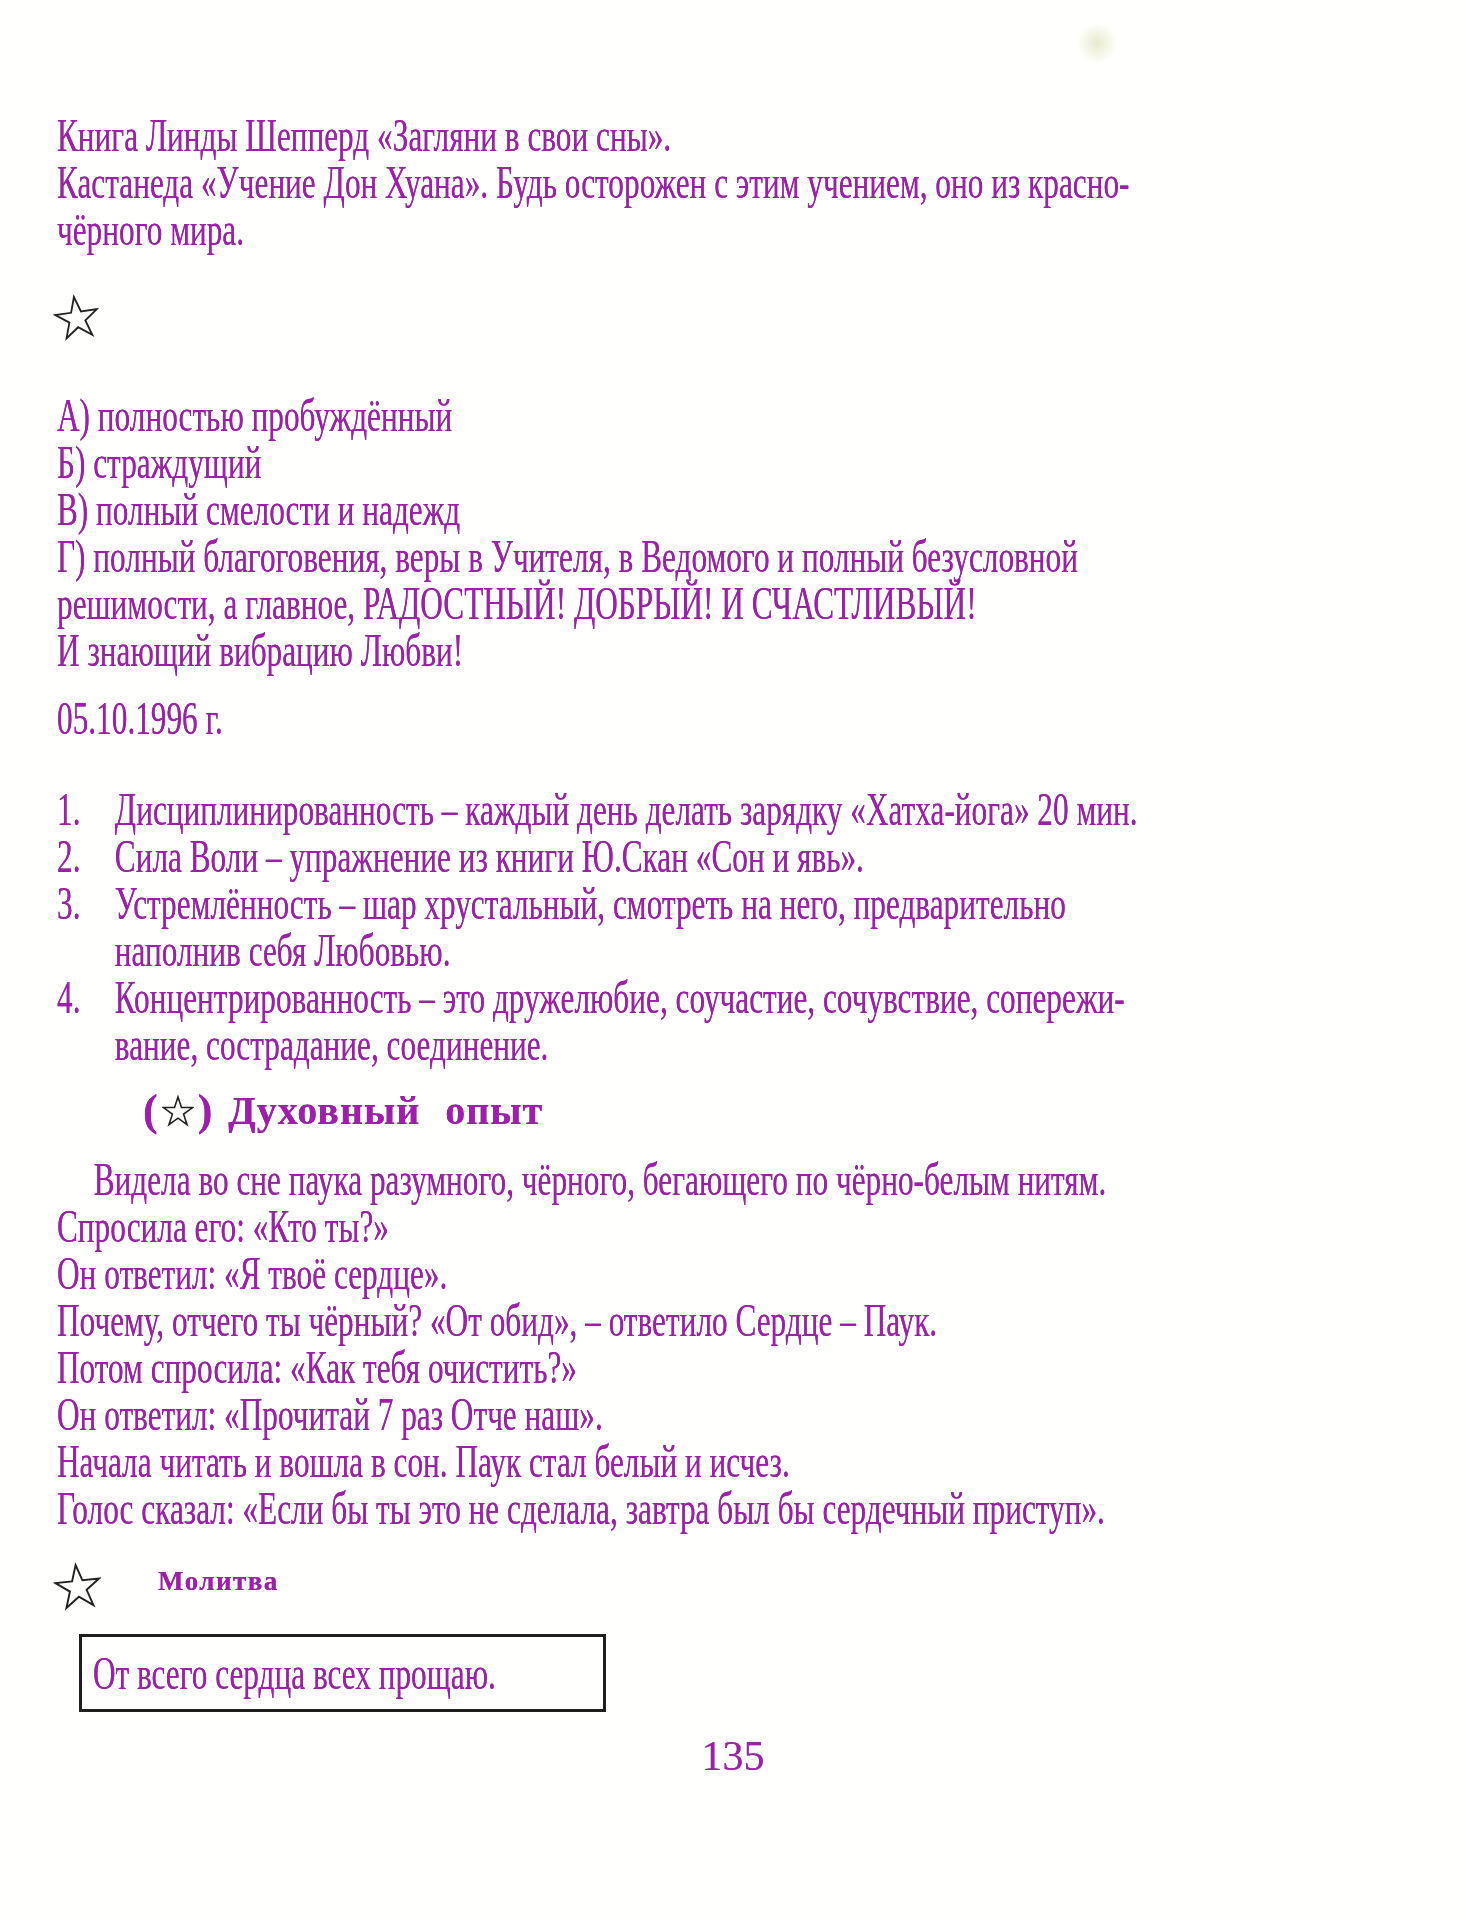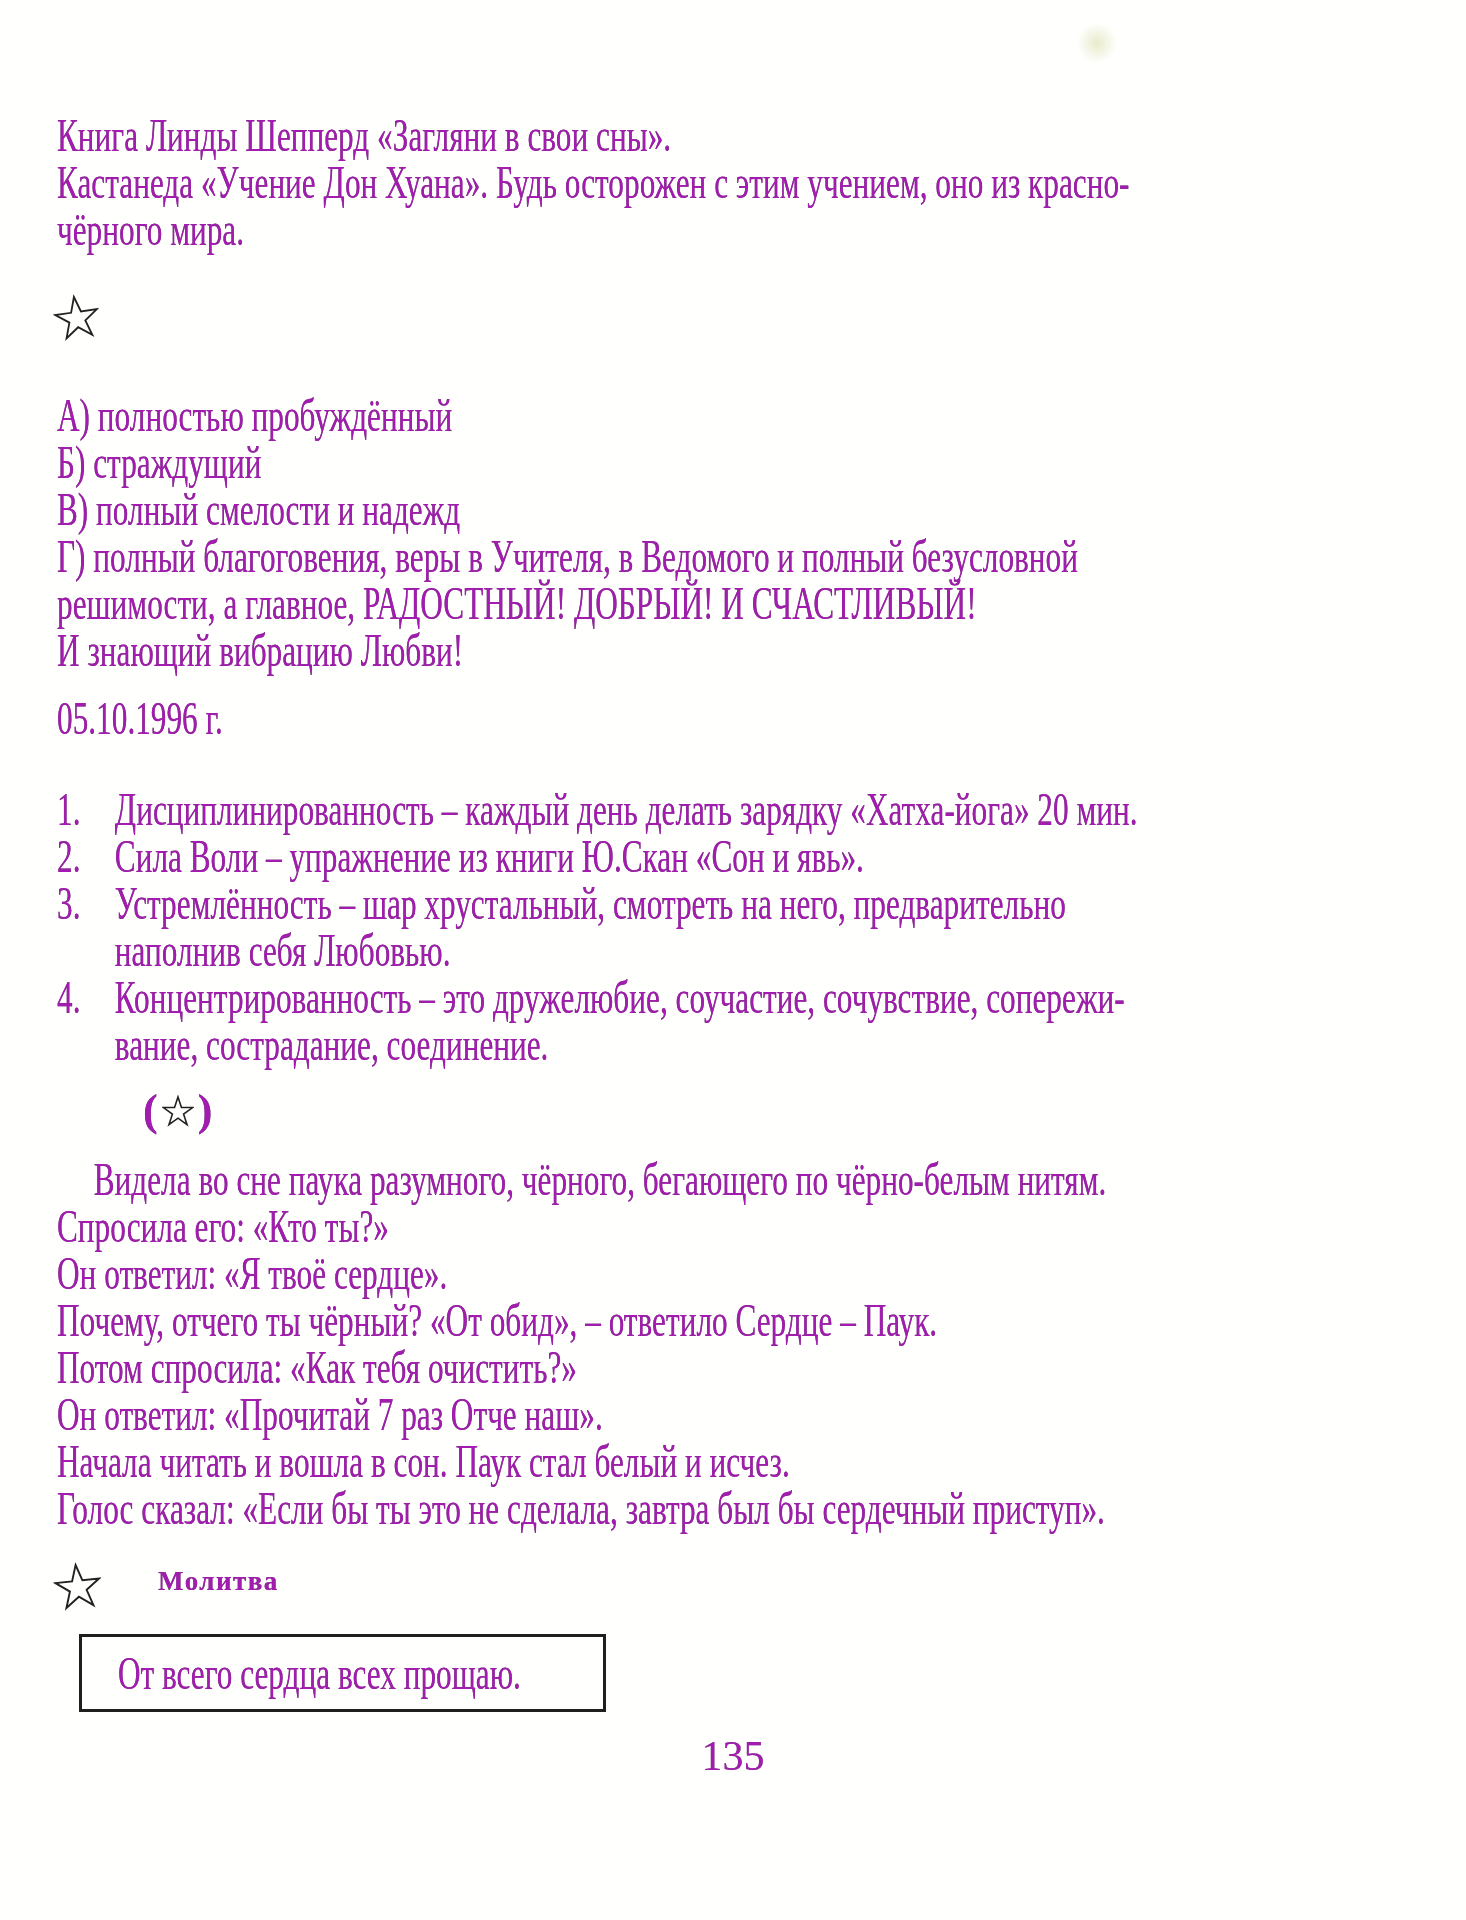--- a/index.html
+++ b/index.html
@@ -142,39 +142,40 @@
   </div>
 
   <div class="heading" style="left:143px;top:1086px;">
     <span class="paren">(</span>
     <span class="star" style="position:static;margin:0 4px;">
       <svg viewBox="0 0 100 100" width="32" height="32" style="display:block;">
           <path d="M50 6 L60.8 39.2 L95.7 39.2 L67.5 59.8 L78.3 93 L50 72.4 L21.7 93 L32.5 59.8 L4.3 39.2 L39.2 39.2 Z" fill="none" stroke="#222" stroke-width="5" stroke-linejoin="miter"></path>
         </svg>
     </span>
     <span class="paren">)</span>
+    <span class="hlabel">Духовный опыт</span>
   </div>
 
   <div class="txt indent-first" style="left:57px;top:1156px;">
     <span class="line">Видела во сне паука разумного, чёрного, бегающего по чёрно-белым нитям.</span>
     <span class="line">Спросила его: «Кто ты?»</span>
     <span class="line">Он ответил: «Я твоё сердце».</span>
     <span class="line">Почему, отчего ты чёрный? «От обид», – ответило Сердце – Паук.</span>
     <span class="line">Потом спросила: «Как тебя очистить?»</span>
     <span class="line">Он ответил: «Прочитай 7 раз Отче наш».</span>
     <span class="line">Начала читать и вошла в сон. Паук стал белый и исчез.</span>
     <span class="line">Голос сказал: «Если бы ты это не сделала, завтра был бы сердечный приступ».</span>
   </div>
 
   <div class="star" style="left:54px;top:1562px;transform:rotate(-6deg);">
     <svg viewBox="0 0 100 100" width="48" height="48">
         <path d="M50 6 L60.8 39.2 L95.7 39.2 L67.5 59.8 L78.3 93 L50 72.4 L21.7 93 L32.5 59.8 L4.3 39.2 L39.2 39.2 Z" fill="none" stroke="#222" stroke-width="4" stroke-linejoin="miter"></path>
       </svg>
   </div>
   <div class="prayer-label" style="left:158px;top:1566px;">Молитва</div>
 
-  <div class="sbox" style="left:79px;top:1634px;width:527px;height:78px;padding-left:25px;">
+  <div class="sbox" style="left:79px;top:1634px;width:527px;height:78px;">
     <span class="box-text">От всего сердца всех прощаю.</span>
   </div>
 
   <div class="page-number">135</div>
 
 </div>
 
 </body></html>

